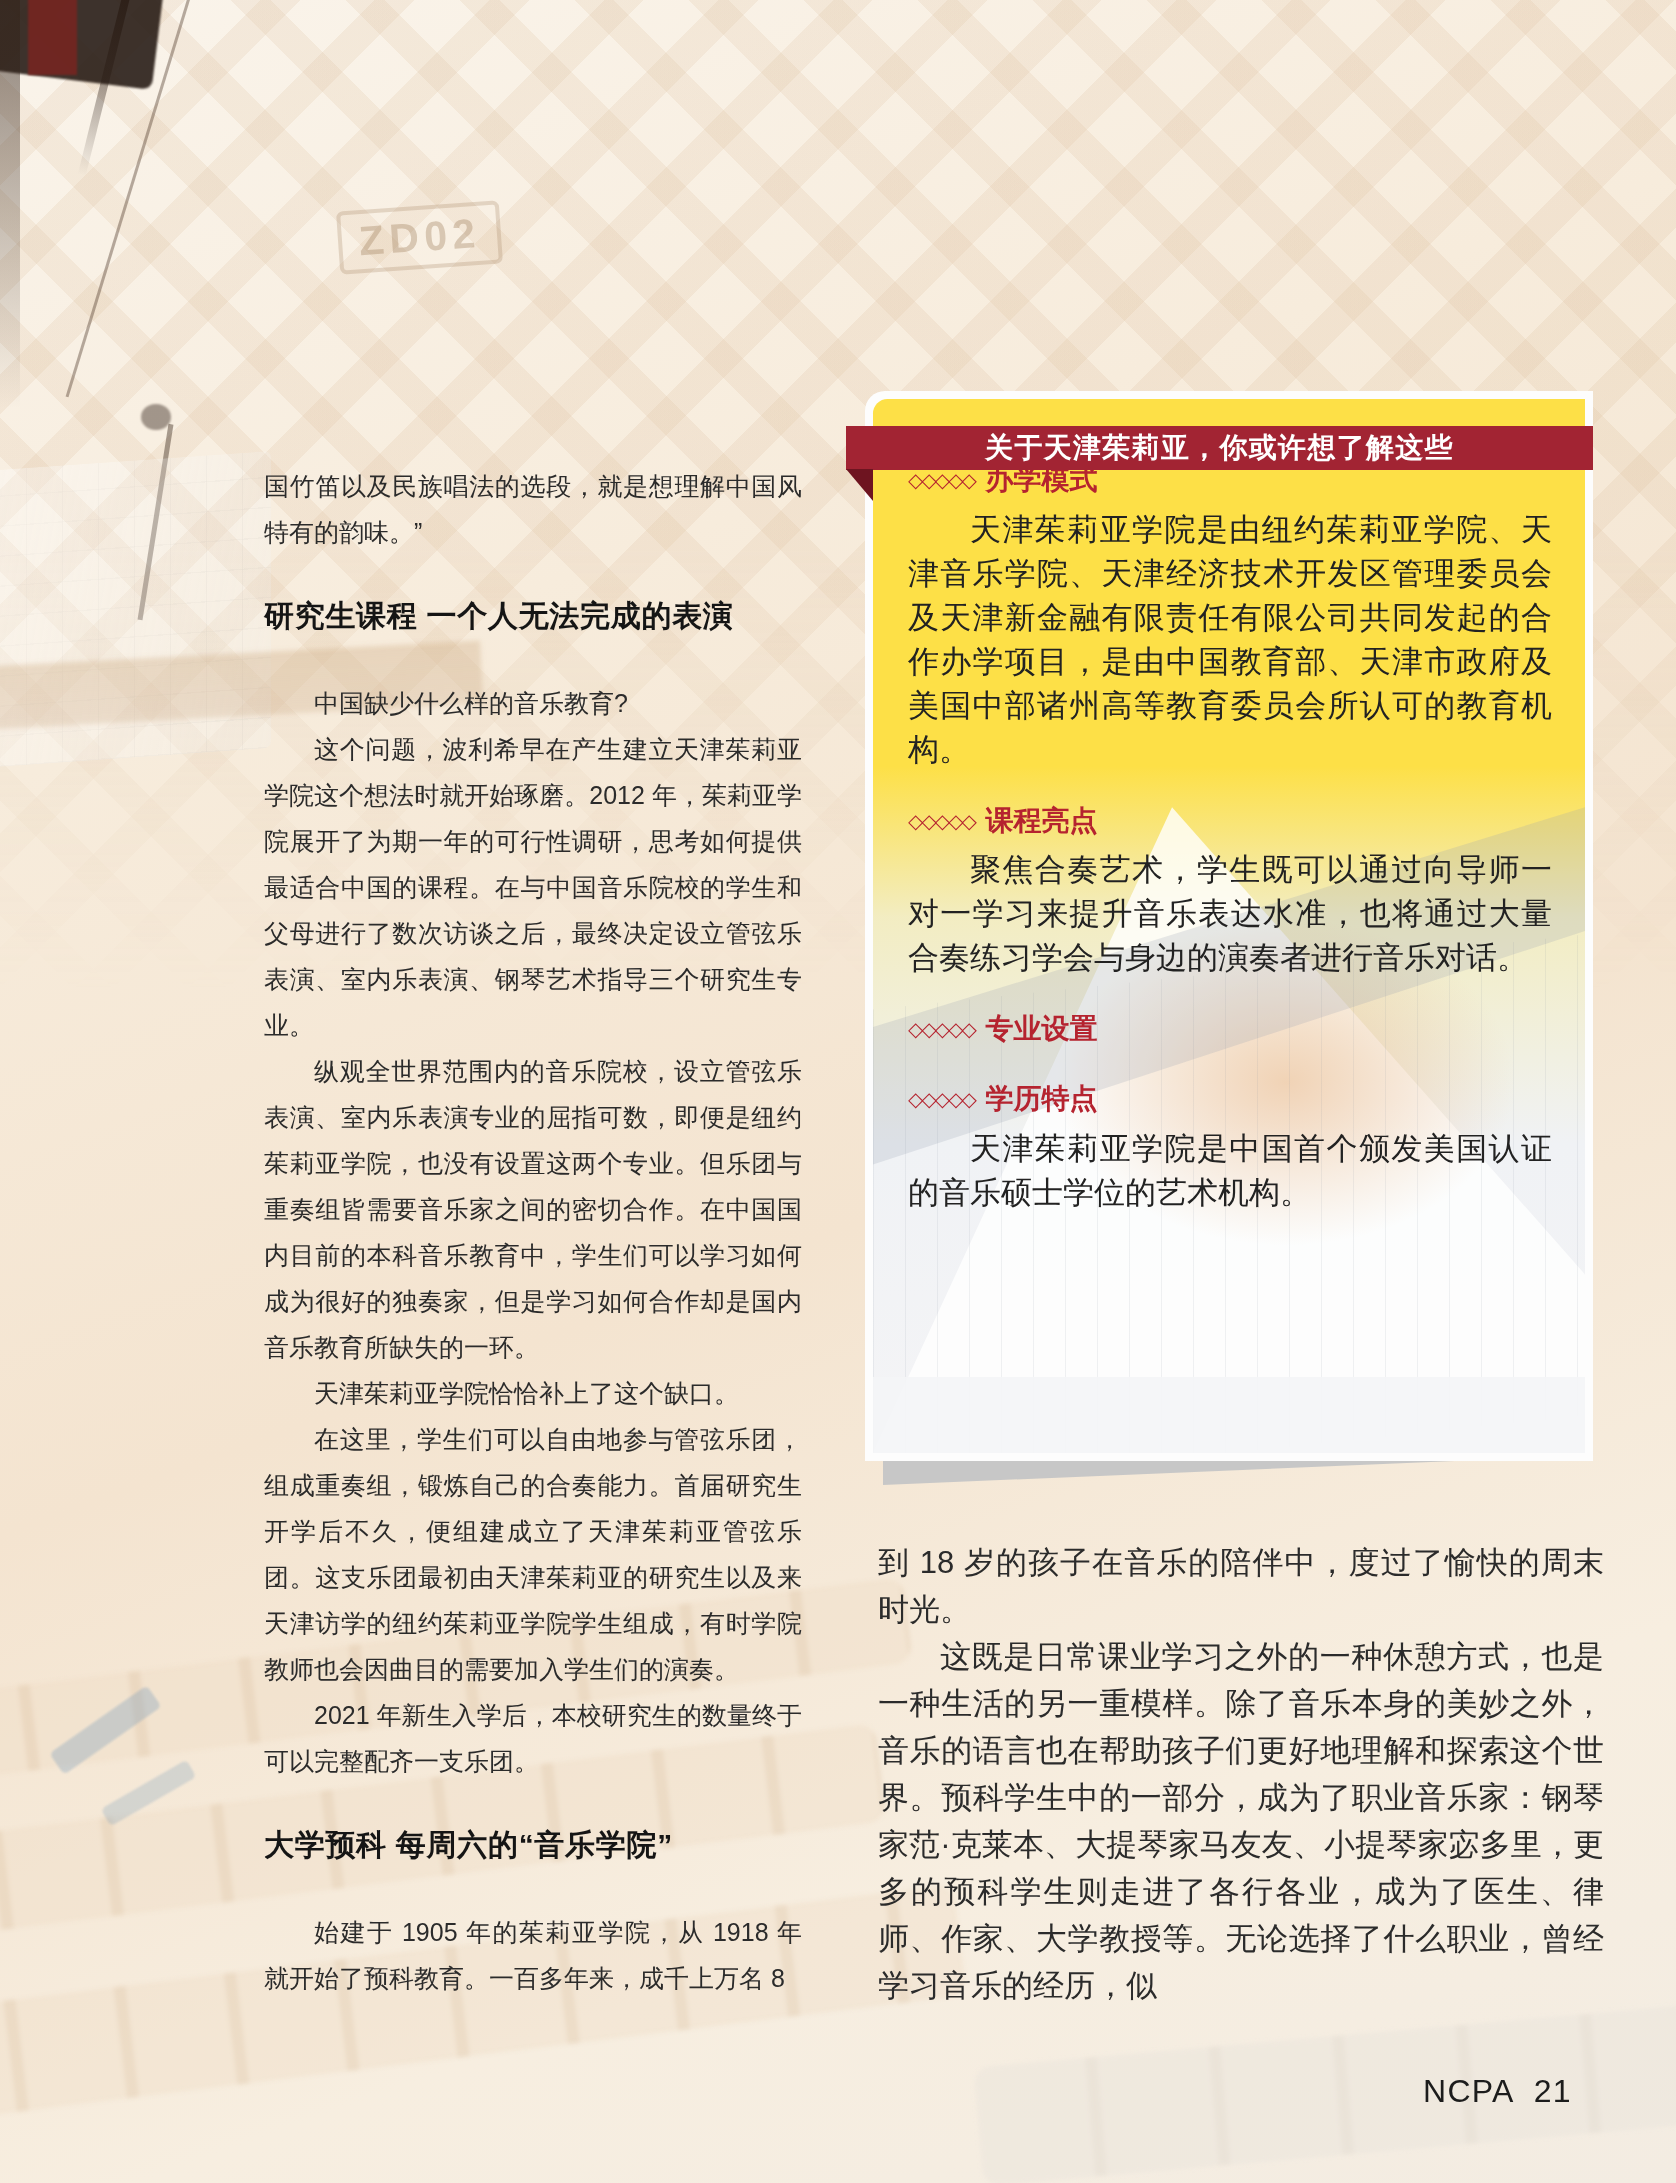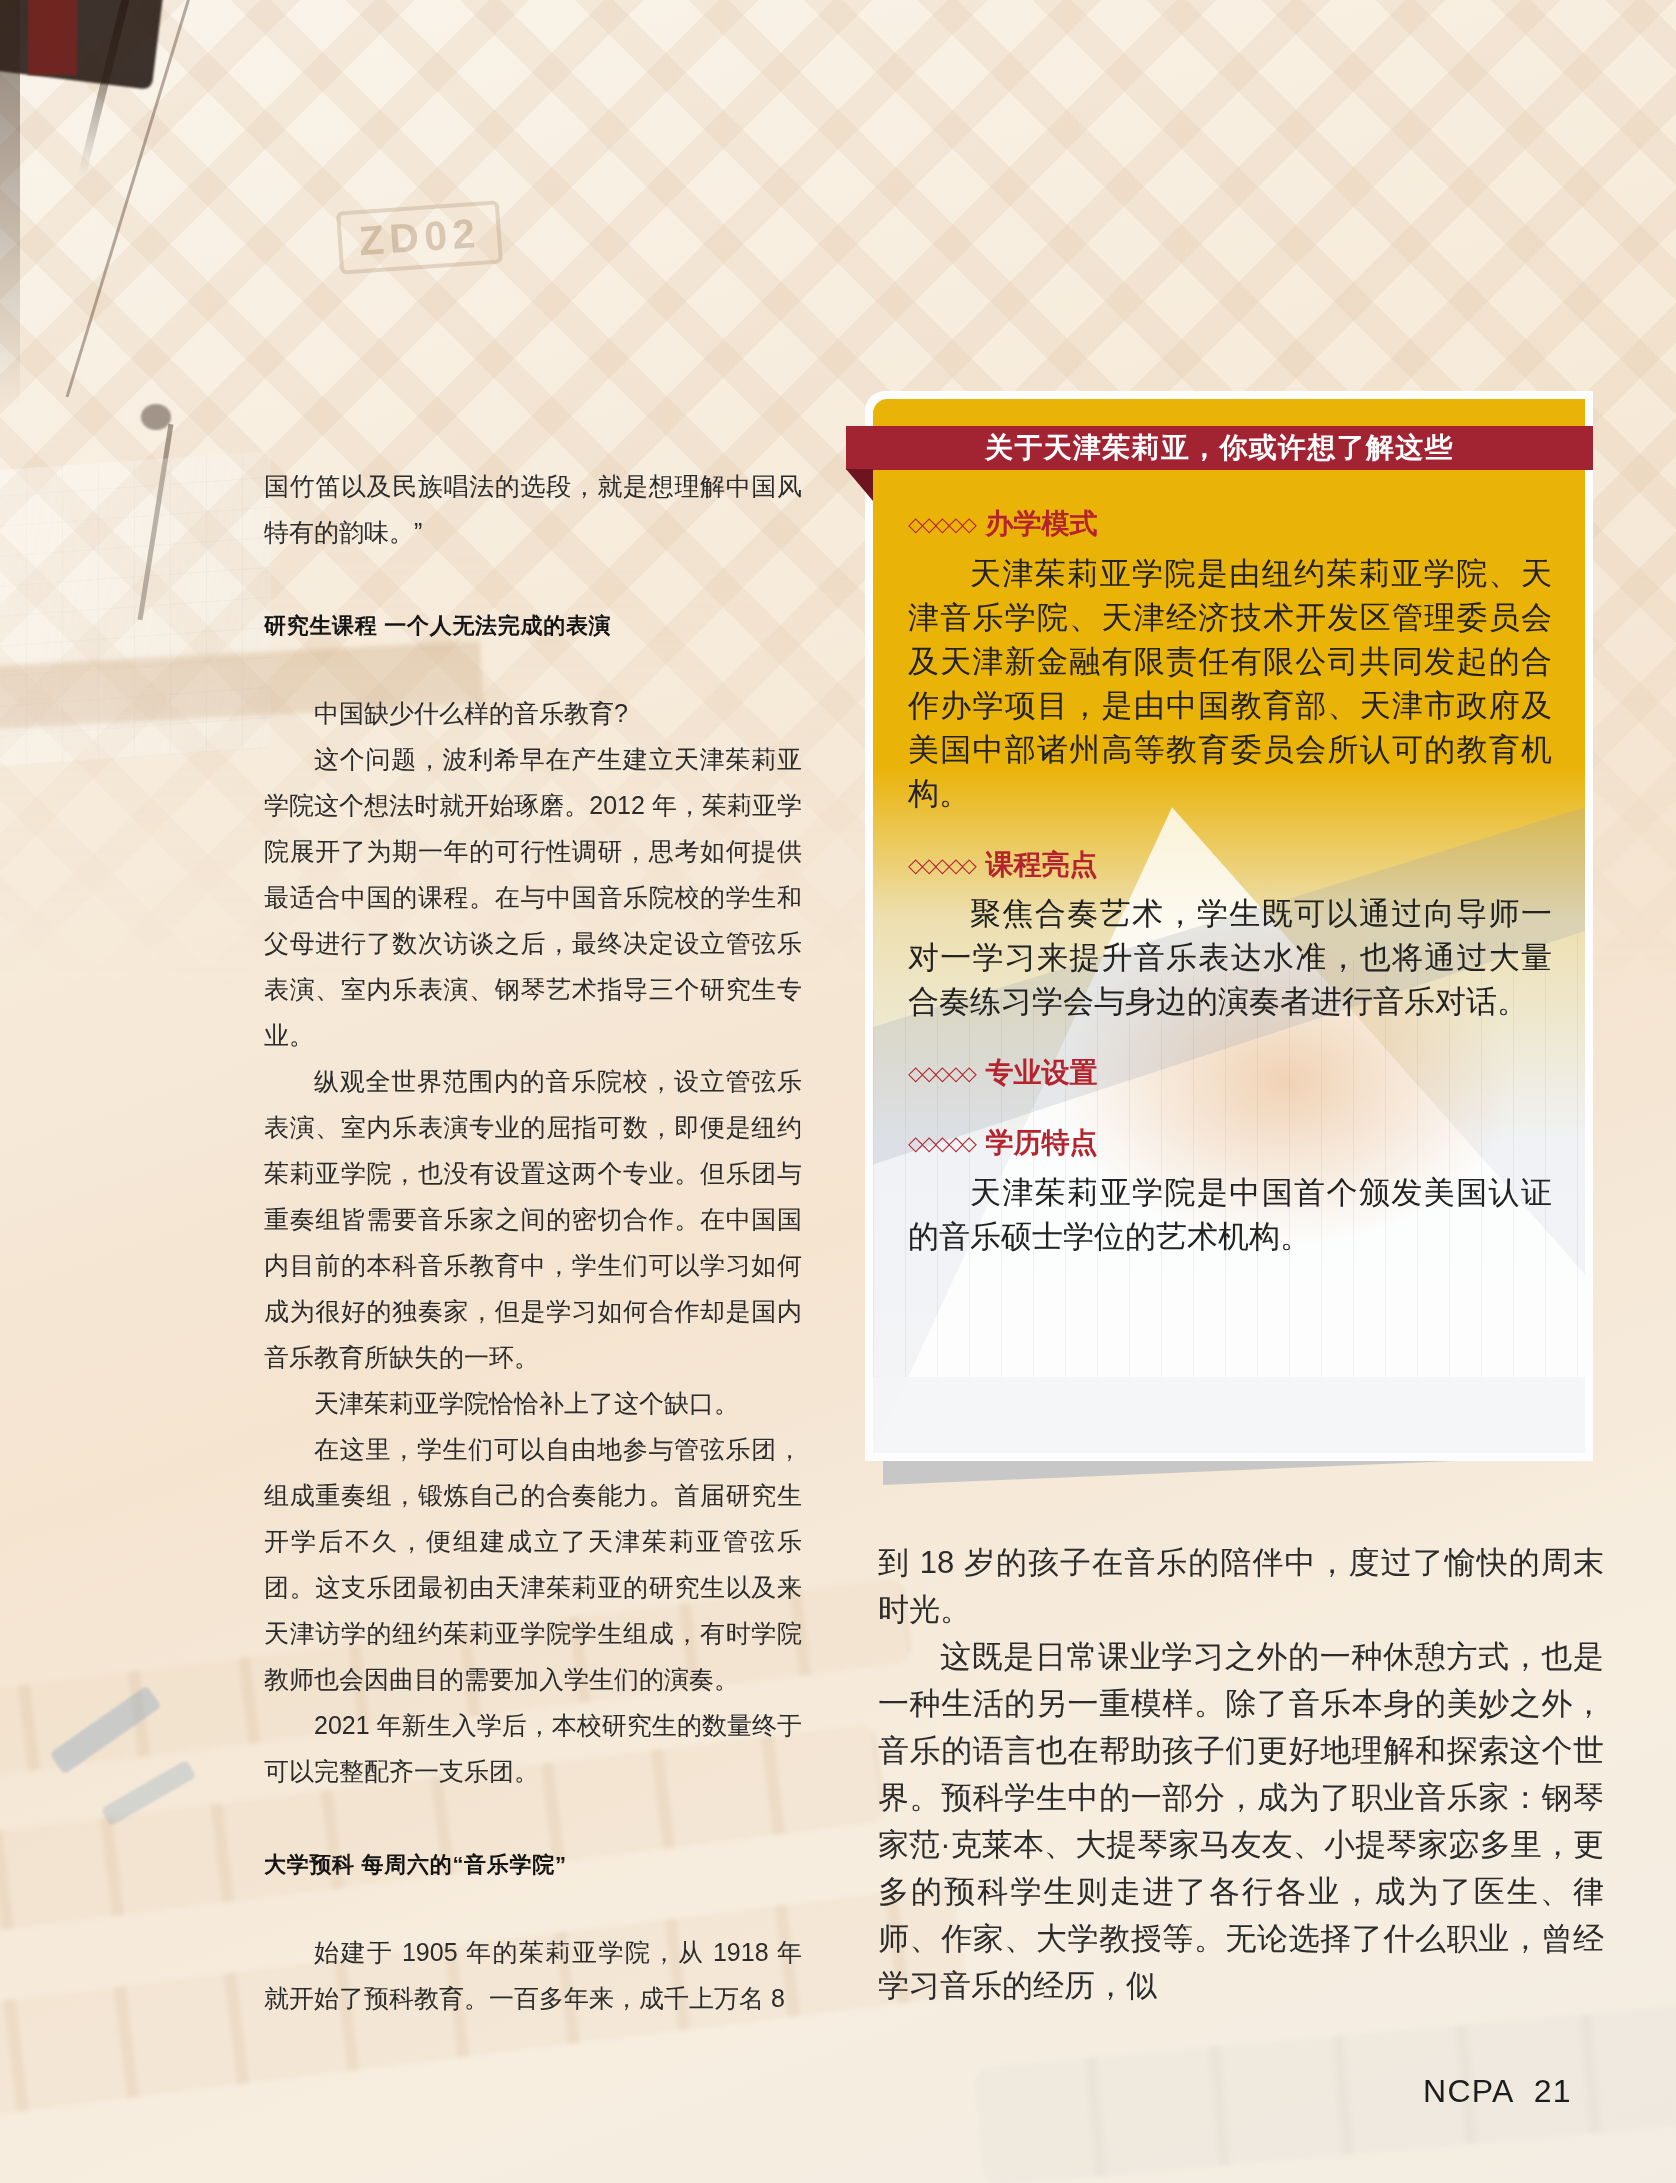--- a/index.html
+++ b/index.html
@@ -44,35 +44,35 @@
   .seat-blue2{left:99px;top:1783px;width:99px;height:20px;background:rgba(110,150,185,.25);
               transform:rotate(-30deg);border-radius:5.3px;filter:blur(1.3px);}
   .zd-sign{left:338px;top:206px;padding:4px 17px;border:4px solid rgba(168,138,104,.28);border-radius:6.6px;
            color:rgba(168,138,104,.4);font-size:41px;font-weight:bold;letter-spacing:5.3px;
            transform:rotate(-4deg);}
   
   .leftcol{position:absolute;left:264px;top:463px;width:538px;font-size:25px;line-height:46px;
            color:#2b2b2b;text-align:justify;}
   .leftcol p{margin:0;text-indent:2em;}
   .leftcol p.noindent{text-indent:0;}
-  .lhead{font-size:22px;line-height:46px;font-weight:bold;color:#151515;margin:48px 0 41px 0;
+  .lhead{font-size:30px;line-height:46px;font-weight:bold;color:#151515;margin:38px 0 41px 0;
          text-align:left;letter-spacing:0.7px;}
   
   .rightcol{position:absolute;left:878px;top:1539px;width:726px;font-size:31px;line-height:47px;
             color:#2b2b2b;text-align:justify;}
   .rightcol p{margin:0;text-indent:2em;}
   .rightcol p.noindent{text-indent:0;}
   
   .panel-shadow{position:absolute;left:883px;top:1452px;width:709px;height:33px;background:#c7c7c7;
                 clip-path:polygon(0 0,100% 0,100% 10%,0 100%);}
   .panel{position:absolute;left:865px;top:391px;width:728px;height:1070px;background:#fdfdfd;
          border-top-left-radius:20px;box-sizing:border-box;padding:8px;}
-  .panel-inner{position:relative;width:100%;height:100%;background:#eab308;
+  .panel-inner{position:relative;width:100%;height:100%;background:#fde047;
                border-top-left-radius:14.5px;overflow:hidden;box-sizing:border-box;
-               padding:106px 33px 0 35px;}
+               padding:62px 33px 0 35px;}
   .photo-sim{position:absolute;left:0;right:0;bottom:0;height:687px;}
   .ph-base{position:absolute;inset:0;
     background:linear-gradient(180deg,rgba(223,232,242,0) 0%,rgba(238,242,246,.7) 22%,#f0f2f5 55%,#f4f4f6 100%);}
   .ph-facet1{position:absolute;inset:0;background:rgba(255,255,255,.8);
     clip-path:polygon(0 100%,42% 6%,100% 74%,100% 100%);}
   .ph-glow{position:absolute;inset:0;
     background:radial-gradient(ellipse 46% 34% at 58% 46%,rgba(231,177,125,.55),rgba(231,177,125,0) 70%);}
   .ph-facet2{position:absolute;inset:0;background:rgba(148,160,176,.22);
     clip-path:polygon(0 38%,100% 6%,100% 24%,0 58%);}
   .ph-mullions{position:absolute;left:0;right:0;bottom:0;height:70%;transform:skewY(-6deg);opacity:.5;

